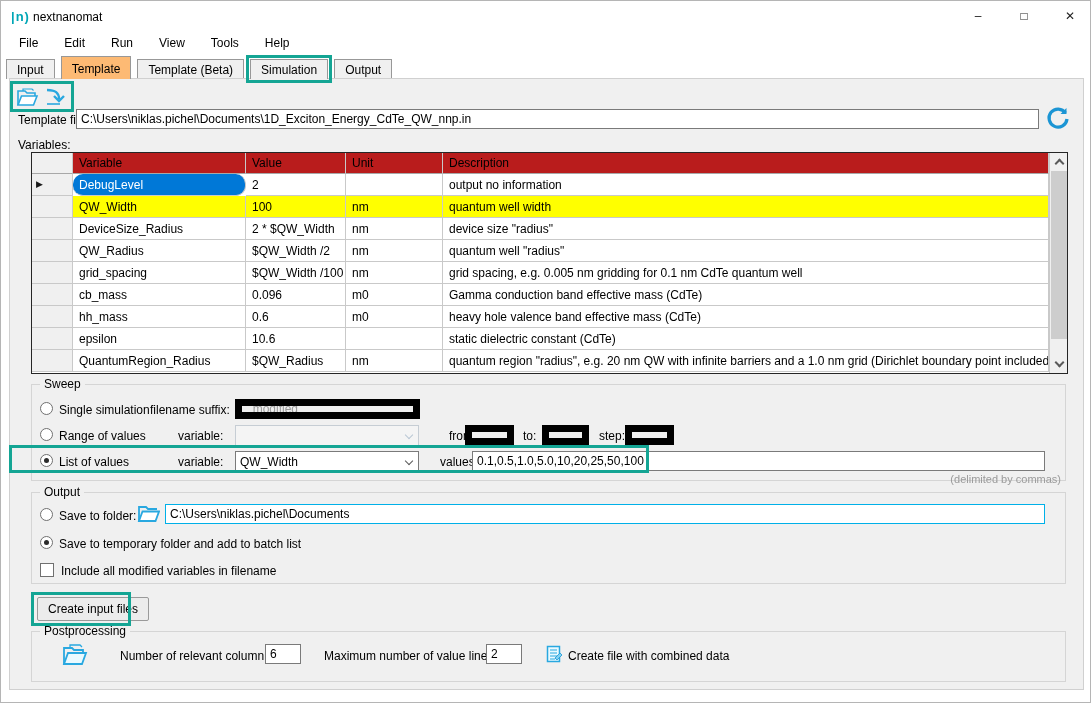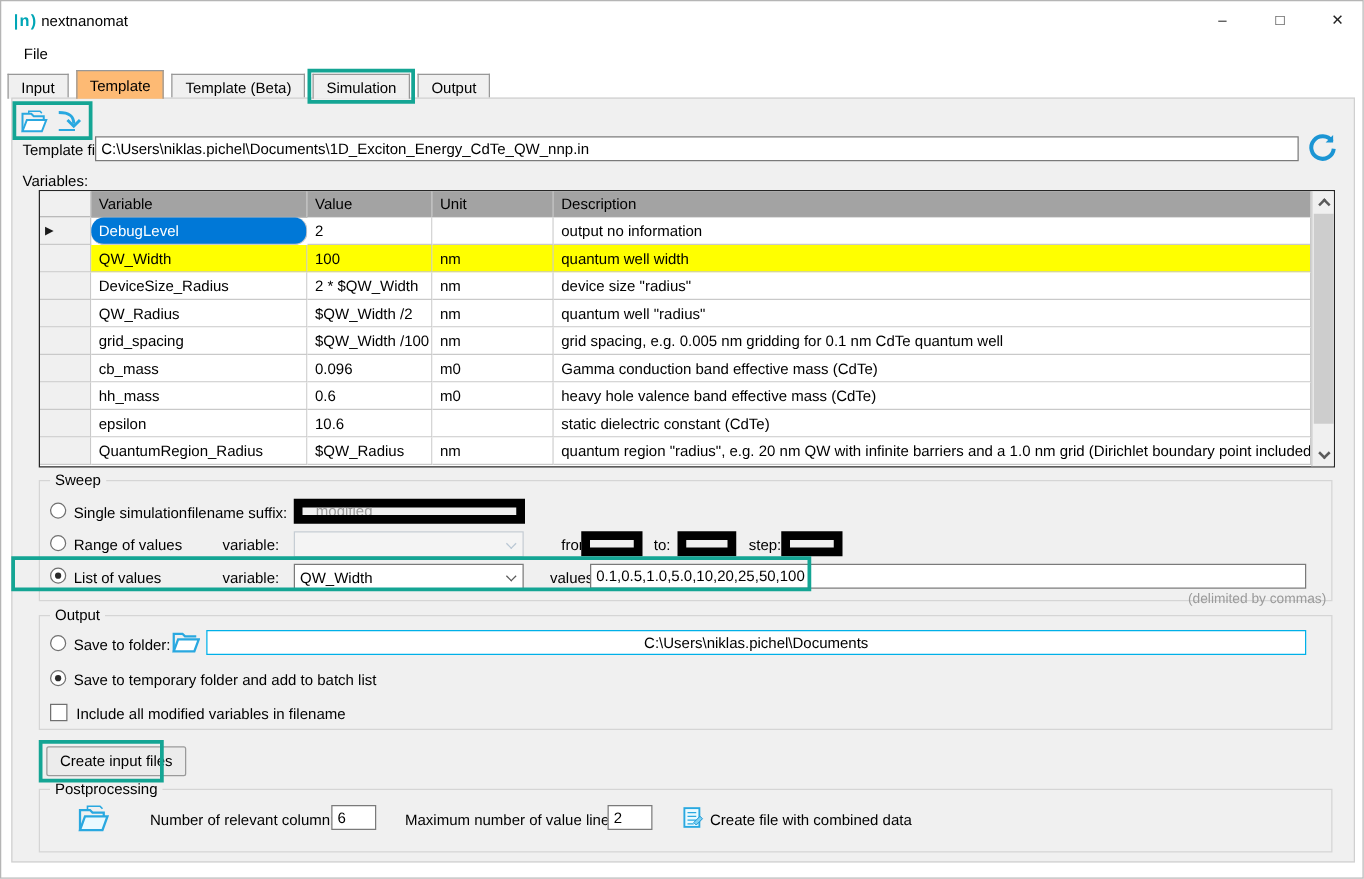--- a/index.html
+++ b/index.html
@@ -15,21 +15,21 @@
   }
   .abs{position:absolute;}
 
   
   .logo{left:10px;top:8px;color:var(--logo_teal);font-weight:bold;font-size:13px;letter-spacing:1px;}
   .apptitle{left:32px;top:9px;font-size:12px;}
   .winbtn{top:3px;width:34px;height:24px;display:flex;align-items:center;justify-content:center;color:#222;font-size:12px;cursor:default;}
   .winbtn.min{left:960px;} .winbtn.max{left:1006px;} .winbtn.close{left:1052px;}
 
   
-  .menubar{left:8px;top:33px;height:20px;display:flex;gap:6px;flex-direction:column;}
+  .menubar{left:8px;top:33px;height:20px;display:flex;gap:6px;}
   .menu-item{padding:2px 10px;}
 
   
   .tabstrip{left:5px;top:55px;height:23px;display:flex;align-items:flex-end;}
   .tab{background:#f0f0f0;border:1px solid #989898;border-bottom:none;padding:3px 10px 3px 10px;height:20px;margin-right:6px;position:relative;}
   .tab.active{background:#fdba74;height:23px;z-index:6;padding-top:5px;}
   .tab.teal-outline{outline:3px solid var(--accent);outline-offset:1px;z-index:5;}
   .tabpage{left:8px;top:77px;width:1075px;height:612px;background:#f0f0f0;border:1px solid #d0d0d0;z-index:0;}
 
   
@@ -41,21 +41,21 @@
   input.tb{font-family:"Liberation Sans",sans-serif;font-size:12px;border:1px solid #7a7a7a;background:#fff;padding:1px 4px;height:20px;}
   .tpl-label{left:17px;top:112px;}
   .tpl-input{left:75px;top:108px;width:963px;}
   .refresh{left:1044px;top:105px;}
 
   
   .vars-label{left:17px;top:137px;}
   .table{left:30px;top:151px;width:1037px;height:222px;border:1px solid #262626;background:#fff;display:flex;}
   .gridarea{width:1018px;}
   .hrow,.tr{display:grid;grid-template-columns:41px 173px 100px 97px 1fr;}
-  .th{height:21px;background:#a3a3a3;border-right:1px solid #c9c9c9;border-bottom:1px solid #a8a8a8;padding:3px 4px 0 6px;overflow:hidden;white-space:nowrap;}
+  .th{height:21px;background:#b91c1c;border-right:1px solid #c9c9c9;border-bottom:1px solid #a8a8a8;padding:3px 4px 0 6px;overflow:hidden;white-space:nowrap;}
   .td{height:22px;border-right:1px solid #c9c9c9;border-bottom:1px solid #c9c9c9;padding:4px 4px 0 6px;overflow:hidden;white-space:nowrap;background:#fff;}
   .rowhdr{background:#f0f0f0;padding:2px 0 0 4px;}
   .rowarrow{font-size:9px;color:#1a1a1a;}
   .tr.yellow .td{background:var(--row_yellow);}
   .tr.yellow .td.rowhdr{background:#f0f0f0;}
   .td.sel{background:var(--selection);color:#fff;border-radius:10px;}
   .vscroll{width:18px;background:#f0f0f0;border-left:1px solid #c9c9c9;position:relative;}
   .sbtn{position:absolute;left:0;width:18px;height:17px;display:flex;align-items:center;justify-content:center;}
   .sbtn.up{top:0;} .sbtn.down{bottom:0;}
   .chev{width:7px;height:7px;border-right:2px solid #5a5a5a;border-bottom:2px solid #5a5a5a;}
@@ -77,21 +77,21 @@
 
   input.tb.disabled{background:#efefef;border:7px solid #000000;color:#9a9a9a;}
   .combo{position:absolute;height:21px;background:#fff;border:1px solid #7a7a7a;padding:3px 18px 0 4px;overflow:hidden;white-space:nowrap;}
   .combo .cchev{position:absolute;right:6px;top:6px;width:6px;height:6px;border-right:1.5px solid #5a5a5a;border-bottom:1.5px solid #5a5a5a;transform:rotate(45deg);}
   .combo.disabled{background:#f4f4f4;border-color:#c6cdd4;color:#9a9a9a;}
   .combo.disabled .cchev{border-color:#b9c7d4;}
 
   .teal-frame{border:3px solid var(--accent);pointer-events:none;z-index:4;}
   .hint{color:#9a9a9a;font-size:11px;}
 
-  .cyan-border{border:1px solid #00b0e8 !important;text-align:center;}
+  .cyan-border{border:1px solid #00b0e8 !important;}
 
   .btn{background:#ececec;border:1px solid #9a9a9a;border-radius:2px;font-family:"Liberation Sans",sans-serif;font-size:12px;height:24px;padding:0 10px;}
 </style>
 </head>
 <body>
 
 <div class="window">
 
   <span class="abs logo">|n)</span>
   <span class="abs apptitle">nextnanomat</span>

